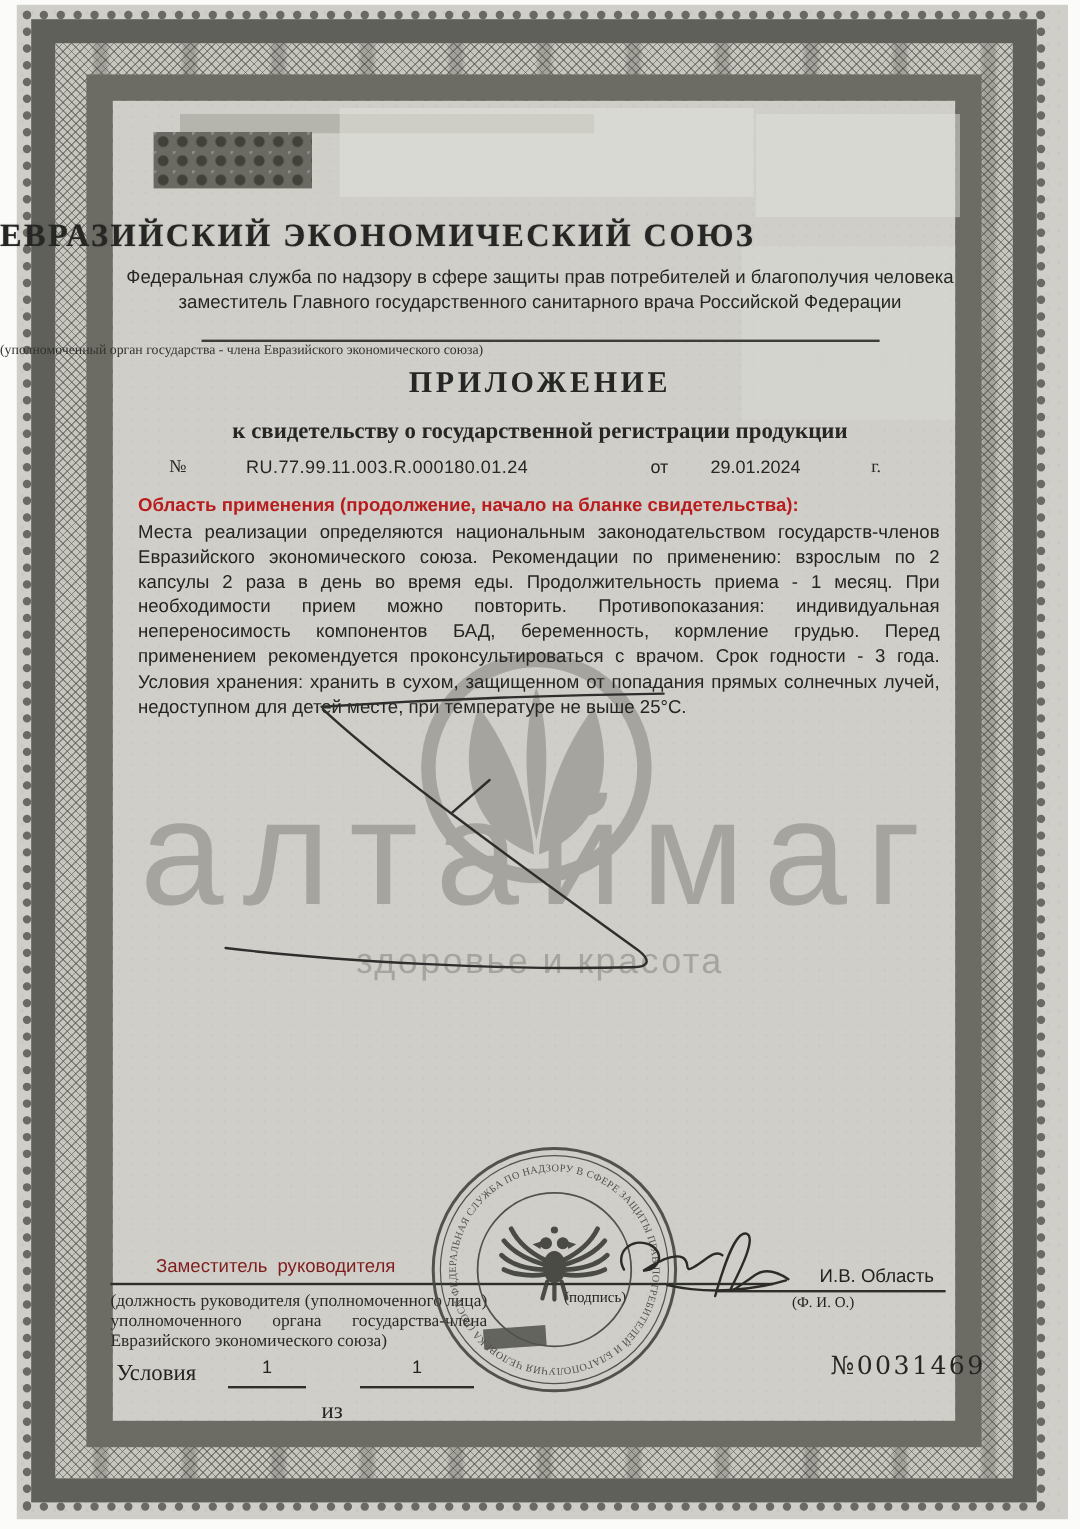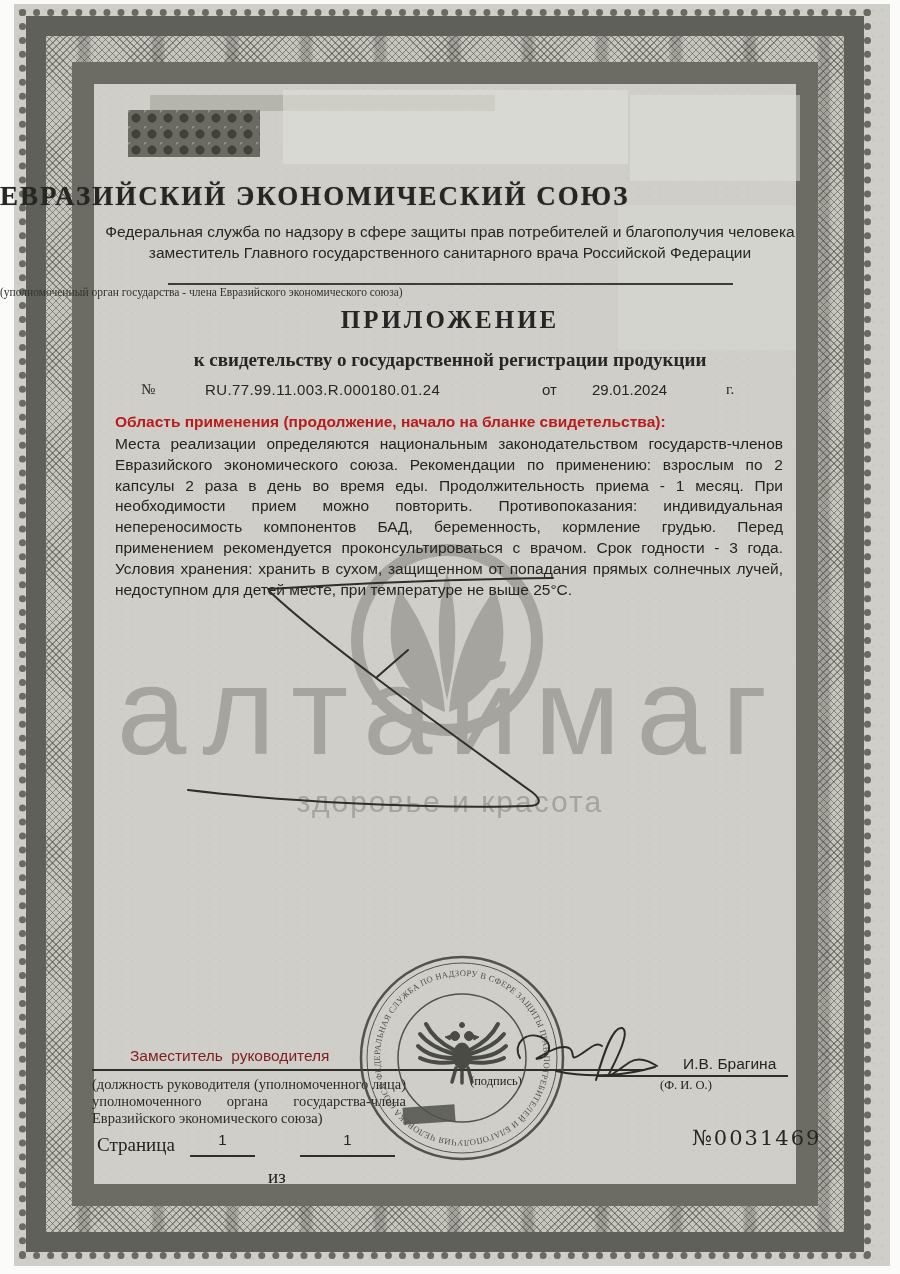--- a/index.html
+++ b/index.html
@@ -125,25 +125,25 @@
     <span class="n-g">г.</span>
   </div>
 
   <div class="txt b-head">Область применения (продолжение, начало на бланке свидетельства):</div>
   <div class="txt b-par">Места реализации определяются национальным законодательством государств-членов Евразийского экономического союза. Рекомендации по применению: взрослым по 2 капсулы 2 раза в день во время еды. Продолжительность приема - 1 месяц. При необходимости прием можно повторить. Противопоказания: индивидуальная непереносимость компонентов БАД, беременность, кормление грудью. Перед применением рекомендуется проконсультироваться с врачом. Срок годности - 3 года. Условия хранения: хранить в сухом, защищенном от попадания прямых солнечных лучей, недоступном для детей месте, при температуре не выше 25°С.</div>
 
   <div class="txt s-pos">Заместитель  руководителя</div>
   <div class="s-line1"></div>
   <div class="s-line2"></div>
   <div class="txt s-sign-lab">(подпись)</div>
-  <div class="txt s-name">И.В. Брагина</div>
+  <div class="txt s-name">И.В. Область</div>
   <div class="txt s-fio">(Ф. И. О.)</div>
   <div class="txt s-note">(должность руководителя (уполномоченного лица) уполномоченного органа государства-члена Евразийского экономического союза)</div>
 
-  <div class="txt p-lab">Страница</div>
+  <div class="txt p-lab">Условия</div>
   <div class="txt p-cur">1</div>
   <div class="p-l1"></div>
   <div class="txt p-of">из</div>
   <div class="txt p-tot">1</div>
   <div class="p-l2"></div>
   <div class="txt serial">№0031469</div>
 
   <svg class="over" width="900" height="1274" style="z-index:5;">
 
     <g fill="none" stroke="#2e2e2c" stroke-width="2" stroke-linecap="round">

